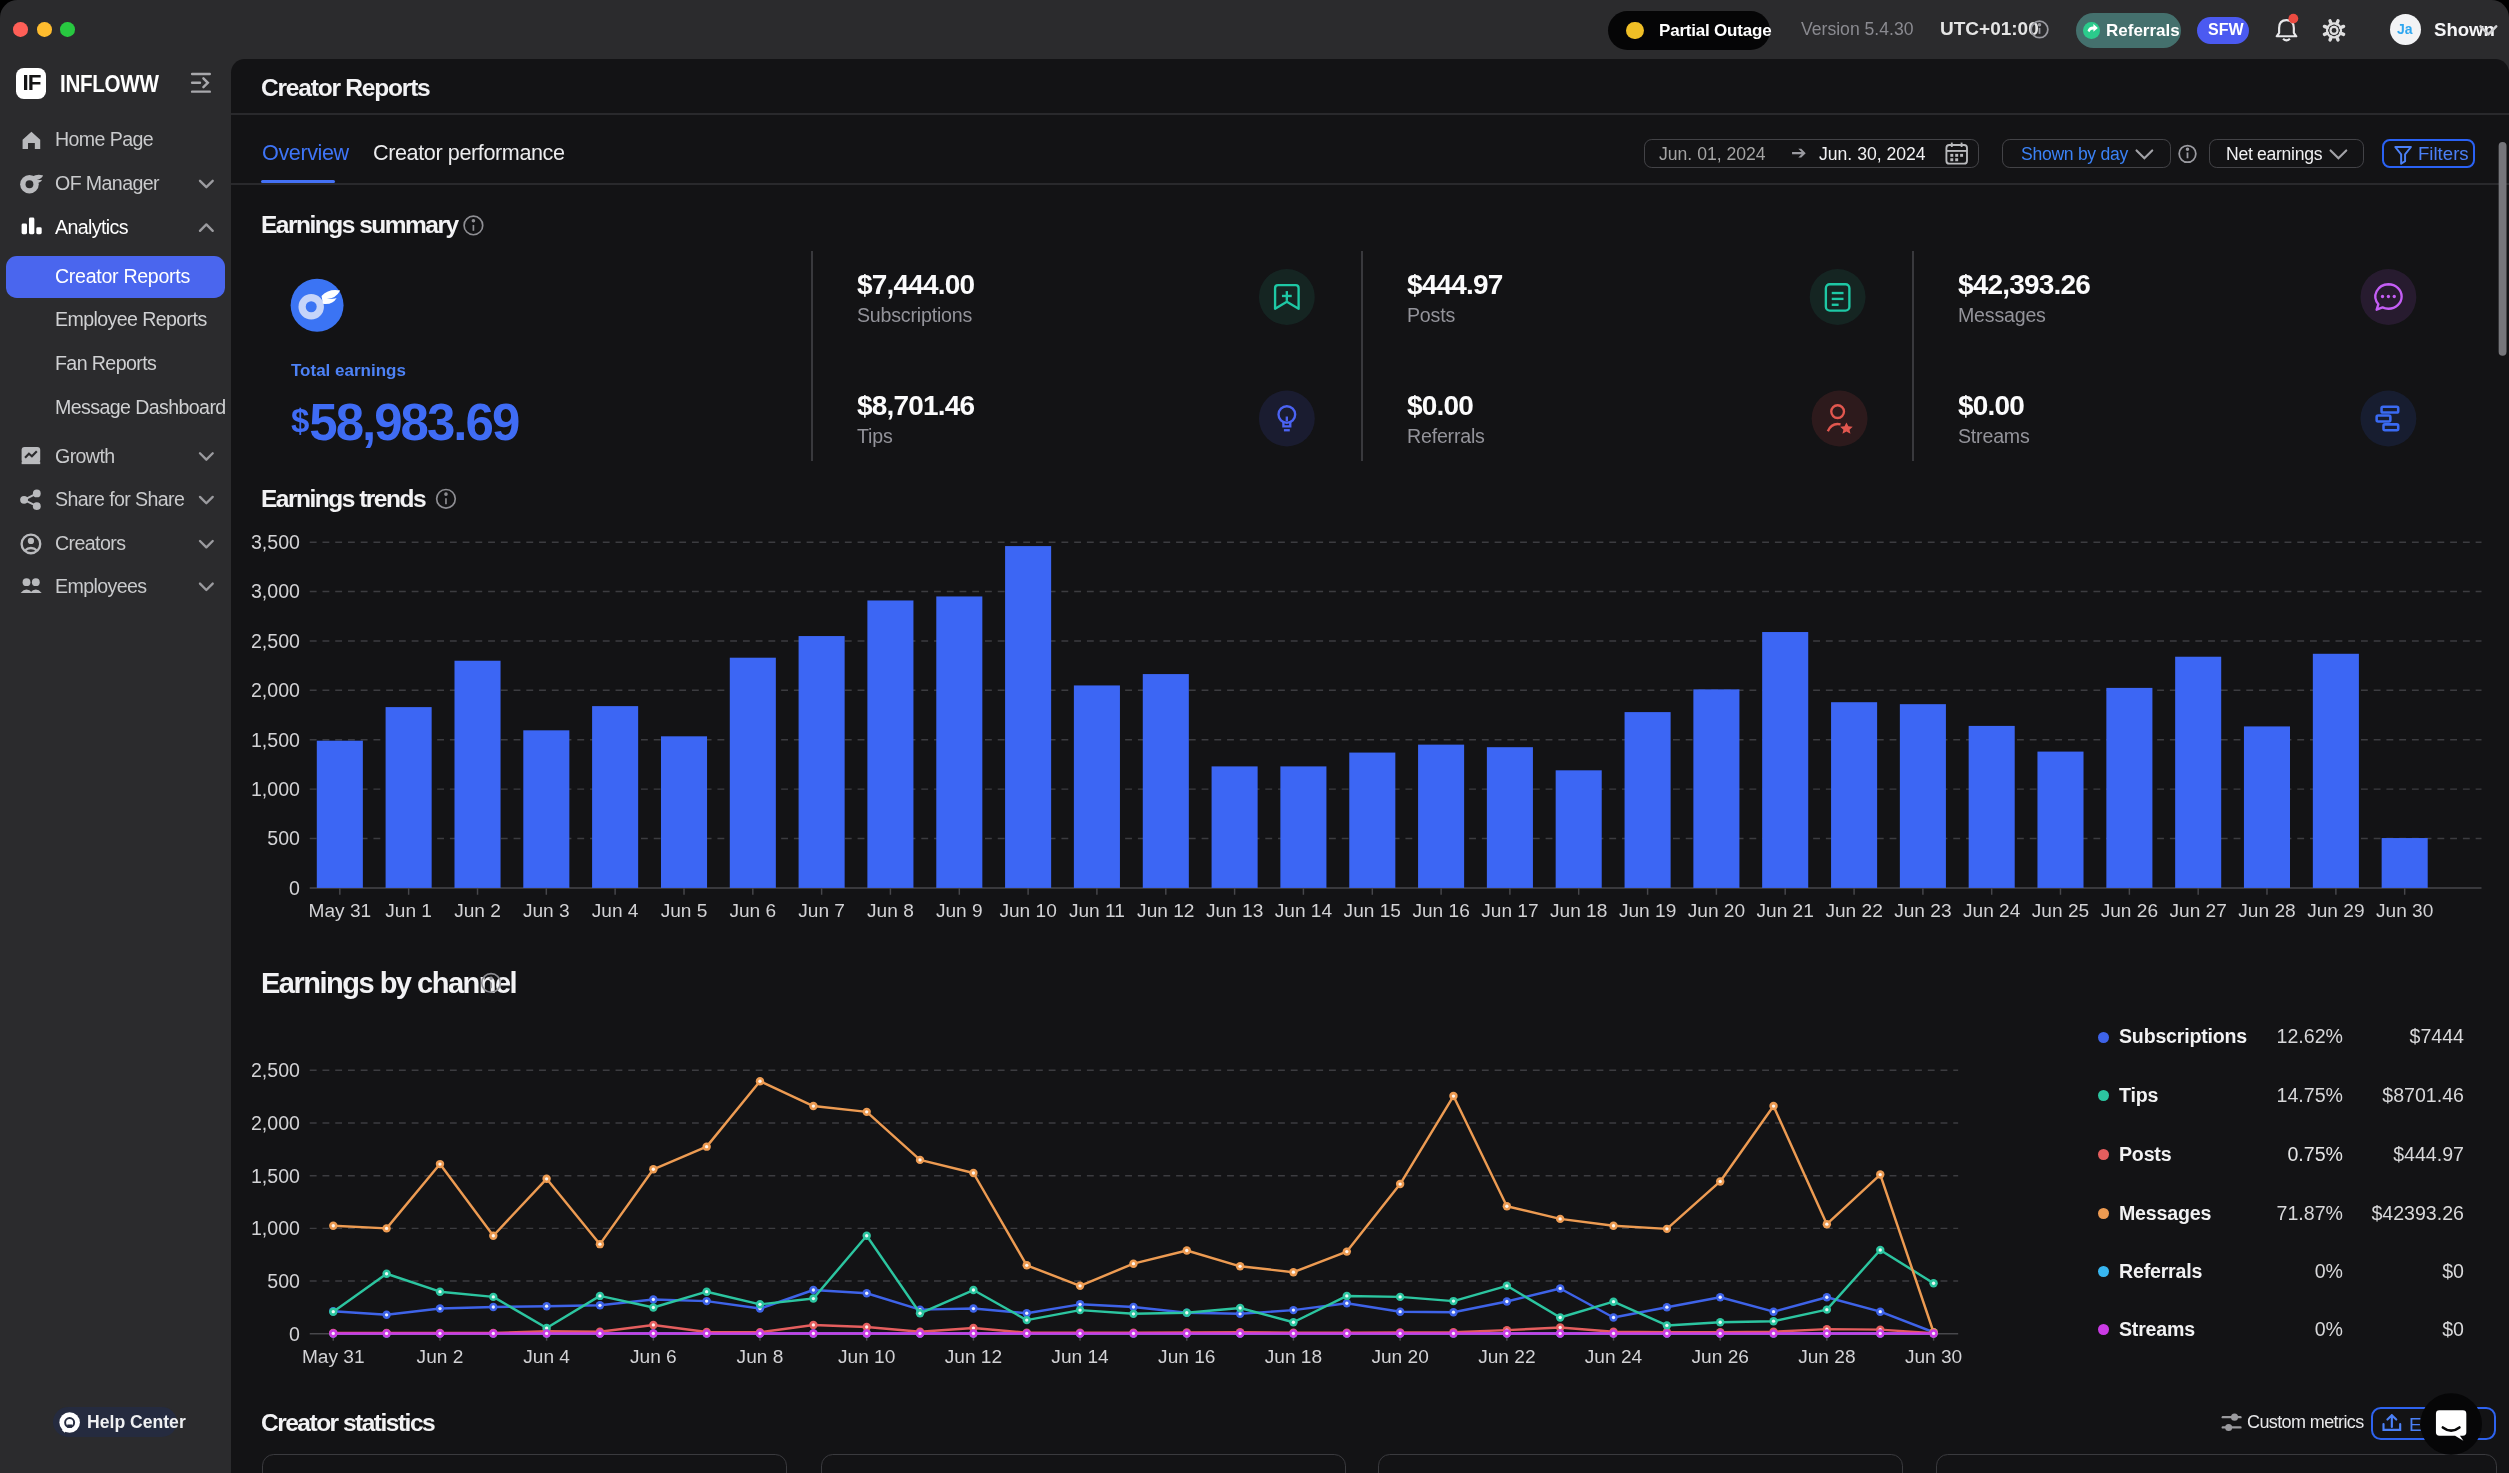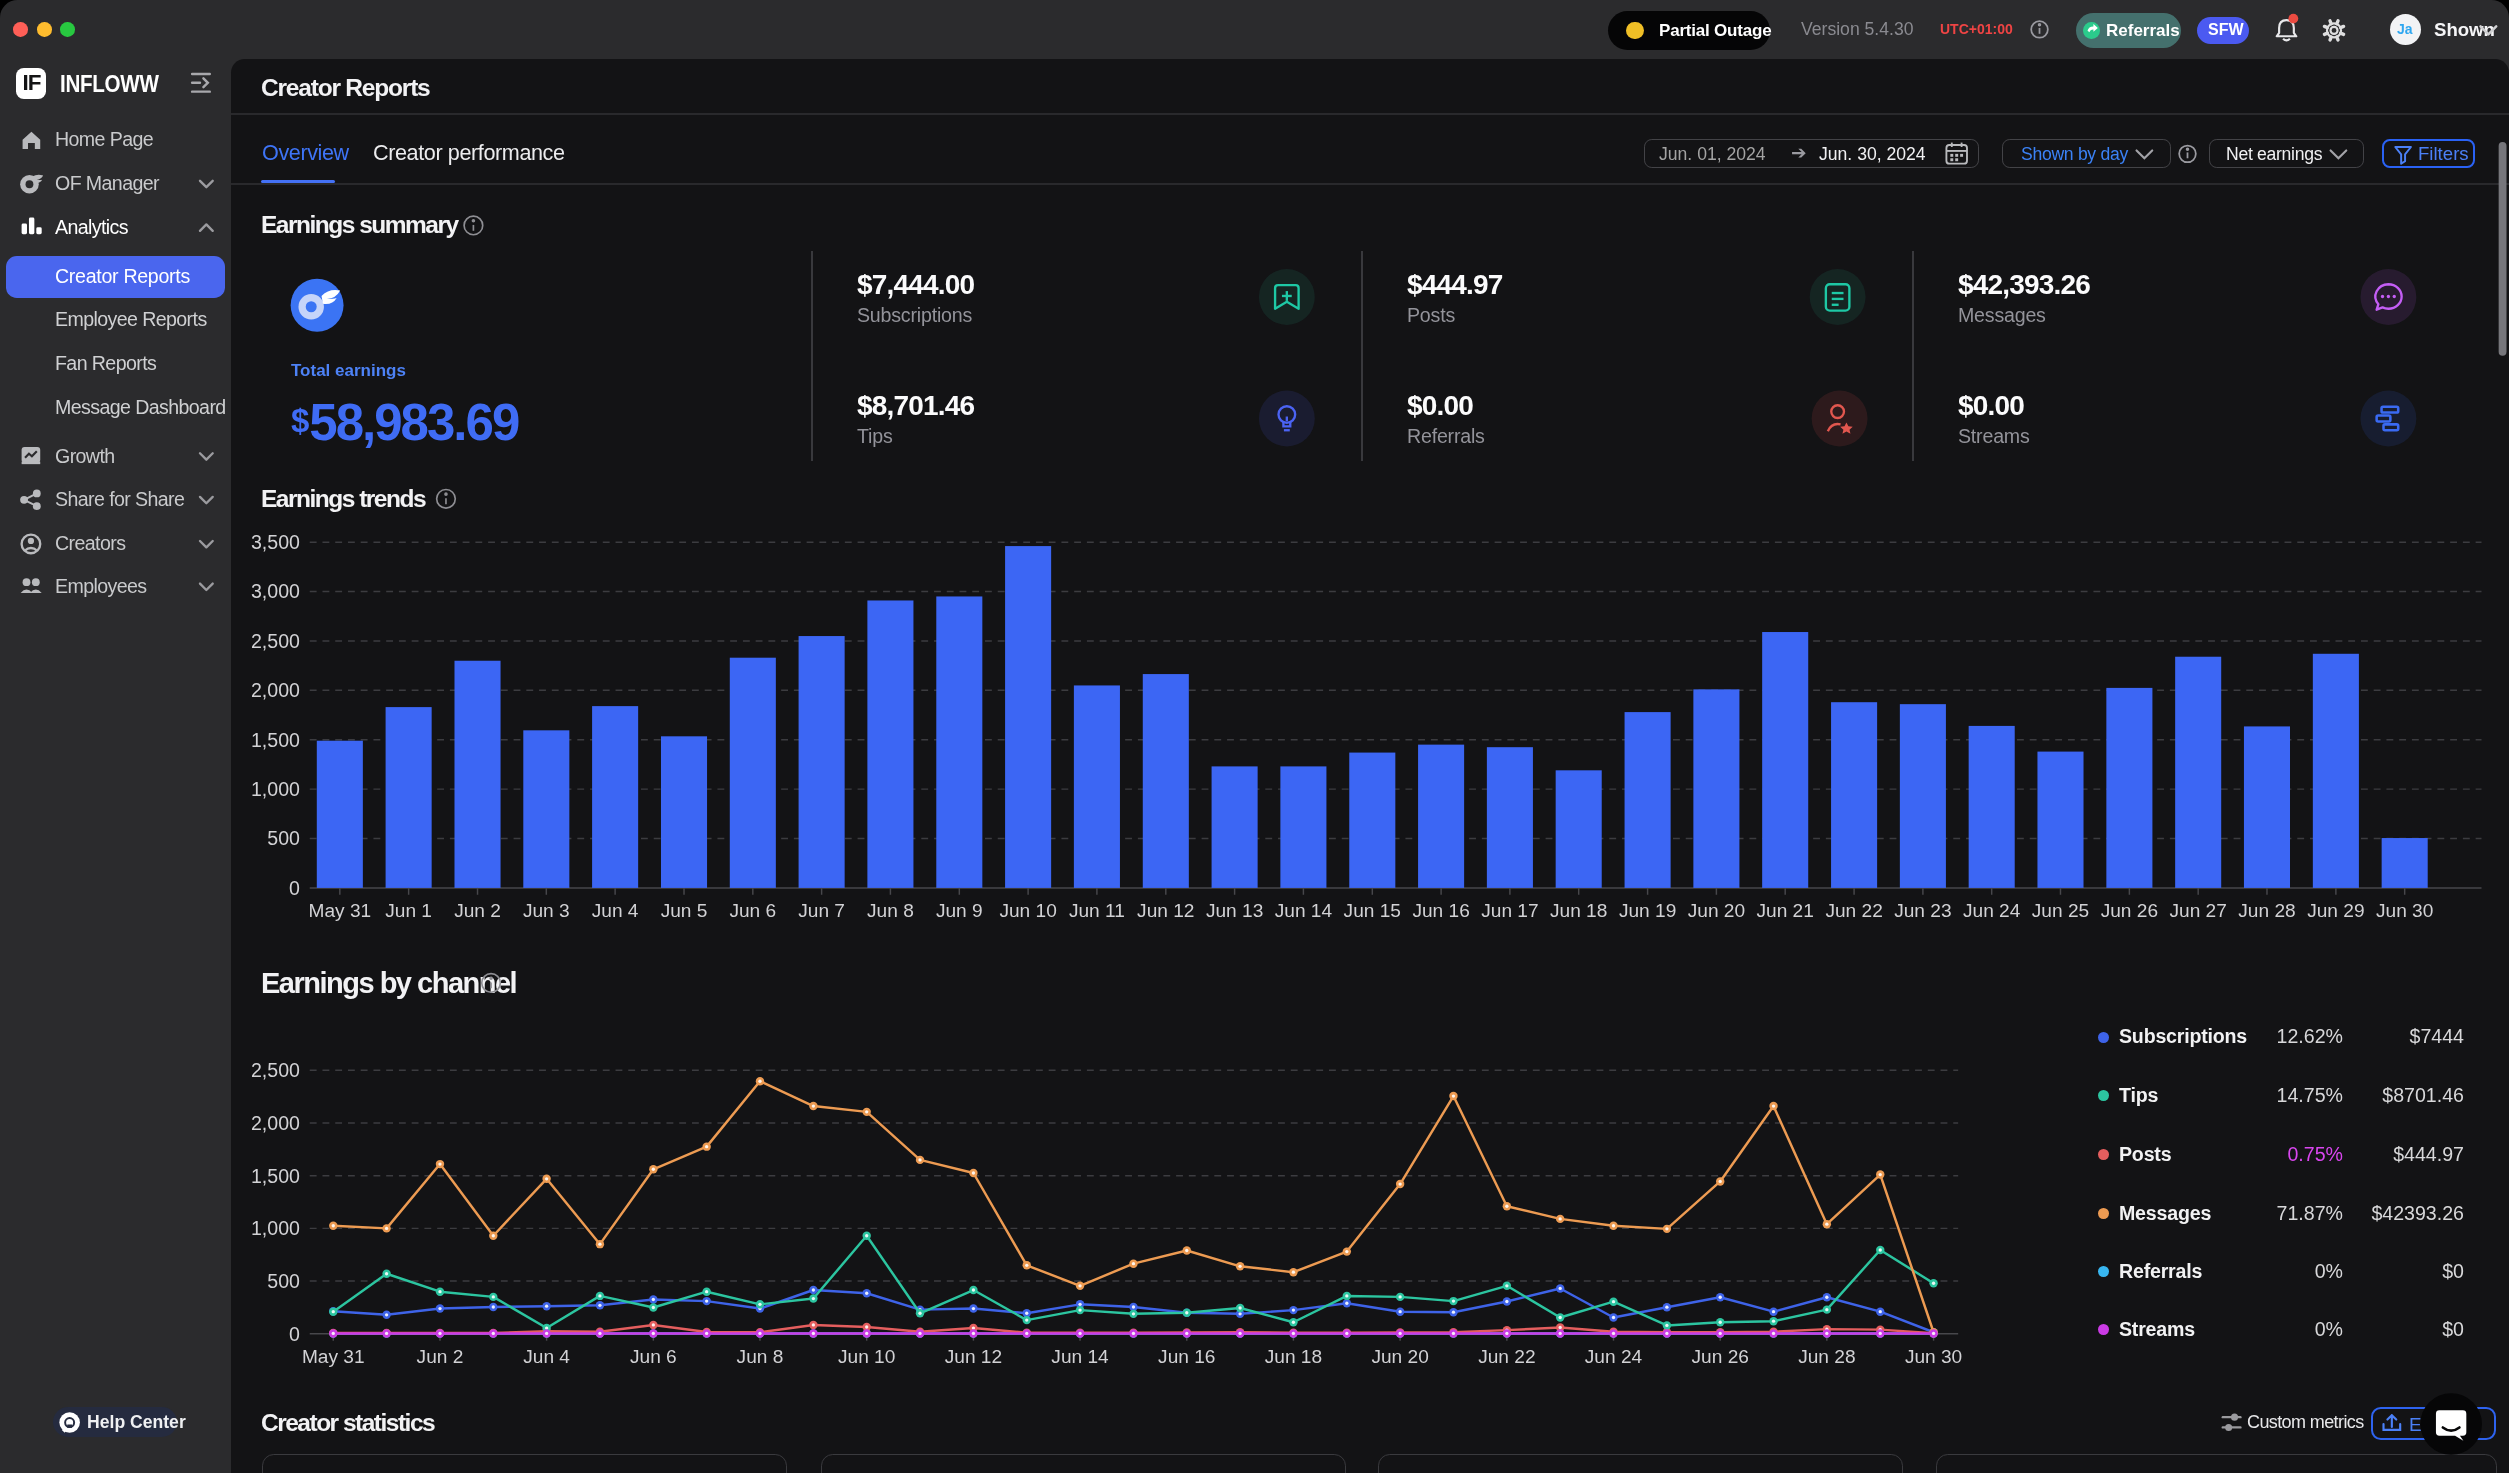--- a/index.html
+++ b/index.html
@@ -8,21 +8,21 @@
 <body>
 <div class="abs" style="inset:0;background:#2b2b2d;border-radius:17.6px 17.6px 0 0;overflow:hidden;">
 
 <div class="abs" style="left:13.2px;top:22px;width:14.7px;height:14.7px;border-radius:50%;background:#ff5f57;"></div>
 <div class="abs" style="left:37px;top:22px;width:14.7px;height:14.7px;border-radius:50%;background:#febc2e;"></div>
 <div class="abs" style="left:60px;top:22px;width:14.7px;height:14.7px;border-radius:50%;background:#28c840;"></div>
 <div class="abs" style="left:1608px;top:10.8px;width:162px;height:39px;background:#050506;border-radius:19.6px;"></div>
 <div class="abs" style="left:1626px;top:21.6px;width:17.6px;height:17.6px;border-radius:50%;background:#f0bf26;"></div>
 <div style="position:absolute;left:1659px;top:17.5px;font-size:17px;line-height:26px;font-weight:700;color:#ffffff;white-space:nowrap;letter-spacing:-0.2px;">Partial Outage</div>
 <div style="position:absolute;left:1801px;top:16px;font-size:17.6px;line-height:26.5px;font-weight:400;color:#8a8a90;white-space:nowrap;">Version 5.4.30</div>
-<div style="position:absolute;left:1940px;top:16px;font-size:14px;line-height:26.5px;font-weight:600;color:#ef4444;white-space:nowrap;">UTC+01:00</div>
+<div style="position:absolute;left:1940px;top:16px;font-size:19px;line-height:26.5px;font-weight:600;color:#e5e5e5;white-space:nowrap;">UTC+01:00</div>
 <div class="abs" style="left:2076px;top:12.7px;width:105px;height:35px;background:#44706d;border-radius:17.6px;"></div>
 <div class="abs" style="left:2083px;top:22px;width:16.7px;height:16.7px;border-radius:50%;background:#2bcb8c;"></div>
 <div style="position:absolute;left:2106px;top:17.5px;font-size:17px;line-height:26px;font-weight:600;color:#ffffff;white-space:nowrap;">Referrals</div>
 <div class="abs" style="left:2197px;top:16.7px;width:52px;height:27.4px;background:#4b5af1;border-radius:13.7px;"></div>
 <div style="position:absolute;left:2208px;top:18px;font-size:16px;line-height:24px;font-weight:700;color:#ffffff;white-space:nowrap;">SFW</div>
 <div class="abs" style="left:2390px;top:14px;width:31px;height:31px;border-radius:50%;background:#f2f3f5;"></div>
 <div style="position:absolute;left:2397px;top:19px;font-size:14px;line-height:21.4px;font-weight:700;color:#2fa7f0;white-space:nowrap;">Ja</div>
 <div style="position:absolute;left:2434px;top:15.5px;font-size:18.6px;line-height:28px;font-weight:700;color:#f5f5f7;white-space:nowrap;">Shown</div>
 <div class="abs" style="left:15.7px;top:68px;width:30px;height:31px;border-radius:7.8px;background:#fff;"></div>
 <div style="position:absolute;left:22.5px;top:66px;font-size:22.5px;line-height:34px;font-weight:800;color:#141415;white-space:nowrap;letter-spacing:-1px;">IF</div>
@@ -89,21 +89,21 @@
 <div class="abs" style="left:2098px;top:1032px;width:10.8px;height:10.8px;border-radius:50%;background:#3e63e8;"></div>
 <div style="position:absolute;left:2119px;top:1022px;font-size:19.6px;line-height:29px;font-weight:600;color:#f2f2f3;white-space:nowrap;letter-spacing:-0.2px;">Subscriptions</div>
 <div style="position:absolute;right:166px;top:1022px;font-size:19.6px;line-height:29px;font-weight:400;color:#d8d8da;white-space:nowrap;text-align:right;">12.62%</div>
 <div style="position:absolute;right:45px;top:1022px;font-size:19.6px;line-height:29px;font-weight:400;color:#d8d8da;white-space:nowrap;text-align:right;">$7444</div>
 <div class="abs" style="left:2098px;top:1090px;width:10.8px;height:10.8px;border-radius:50%;background:#2cc5a0;"></div>
 <div style="position:absolute;left:2119px;top:1081px;font-size:19.6px;line-height:29px;font-weight:600;color:#f2f2f3;white-space:nowrap;letter-spacing:-0.2px;">Tips</div>
 <div style="position:absolute;right:166px;top:1081px;font-size:19.6px;line-height:29px;font-weight:400;color:#d8d8da;white-space:nowrap;text-align:right;">14.75%</div>
 <div style="position:absolute;right:45px;top:1081px;font-size:19.6px;line-height:29px;font-weight:400;color:#d8d8da;white-space:nowrap;text-align:right;">$8701.46</div>
 <div class="abs" style="left:2098px;top:1149px;width:10.8px;height:10.8px;border-radius:50%;background:#e55e5e;"></div>
 <div style="position:absolute;left:2119px;top:1140px;font-size:19.6px;line-height:29px;font-weight:600;color:#f2f2f3;white-space:nowrap;letter-spacing:-0.2px;">Posts</div>
-<div style="position:absolute;right:166px;top:1140px;font-size:19.6px;line-height:29px;font-weight:400;color:#d946ef;white-space:nowrap;text-align:right;">0.75%</div>
+<div style="position:absolute;right:166px;top:1140px;font-size:19.6px;line-height:29px;font-weight:400;color:#e5e5e5;white-space:nowrap;text-align:right;">0.75%</div>
 <div style="position:absolute;right:45px;top:1140px;font-size:19.6px;line-height:29px;font-weight:400;color:#d8d8da;white-space:nowrap;text-align:right;">$444.97</div>
 <div class="abs" style="left:2098px;top:1208px;width:10.8px;height:10.8px;border-radius:50%;background:#ed9b52;"></div>
 <div style="position:absolute;left:2119px;top:1199px;font-size:19.6px;line-height:29px;font-weight:600;color:#f2f2f3;white-space:nowrap;letter-spacing:-0.2px;">Messages</div>
 <div style="position:absolute;right:166px;top:1199px;font-size:19.6px;line-height:29px;font-weight:400;color:#d8d8da;white-space:nowrap;text-align:right;">71.87%</div>
 <div style="position:absolute;right:45px;top:1199px;font-size:19.6px;line-height:29px;font-weight:400;color:#d8d8da;white-space:nowrap;text-align:right;">$42393.26</div>
 <div class="abs" style="left:2098px;top:1266px;width:10.8px;height:10.8px;border-radius:50%;background:#38b6f0;"></div>
 <div style="position:absolute;left:2119px;top:1257px;font-size:19.6px;line-height:29px;font-weight:600;color:#f2f2f3;white-space:nowrap;letter-spacing:-0.2px;">Referrals</div>
 <div style="position:absolute;right:166px;top:1257px;font-size:19.6px;line-height:29px;font-weight:400;color:#d8d8da;white-space:nowrap;text-align:right;">0%</div>
 <div style="position:absolute;right:45px;top:1257px;font-size:19.6px;line-height:29px;font-weight:400;color:#d8d8da;white-space:nowrap;text-align:right;">$0</div>
 <div class="abs" style="left:2098px;top:1324px;width:10.8px;height:10.8px;border-radius:50%;background:#cb3be5;"></div>

